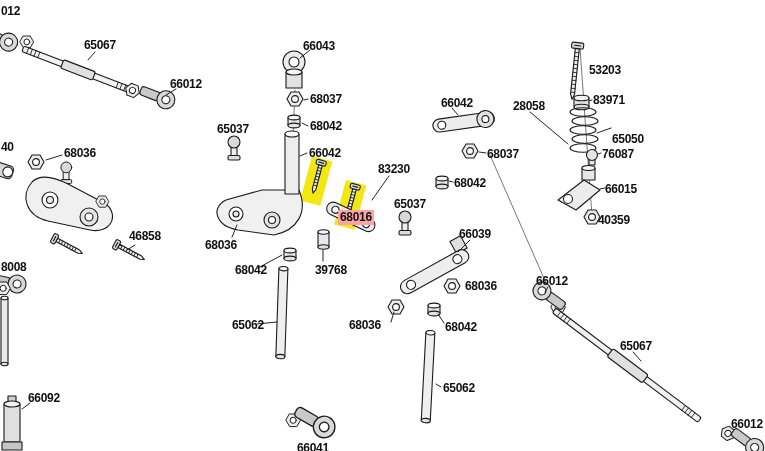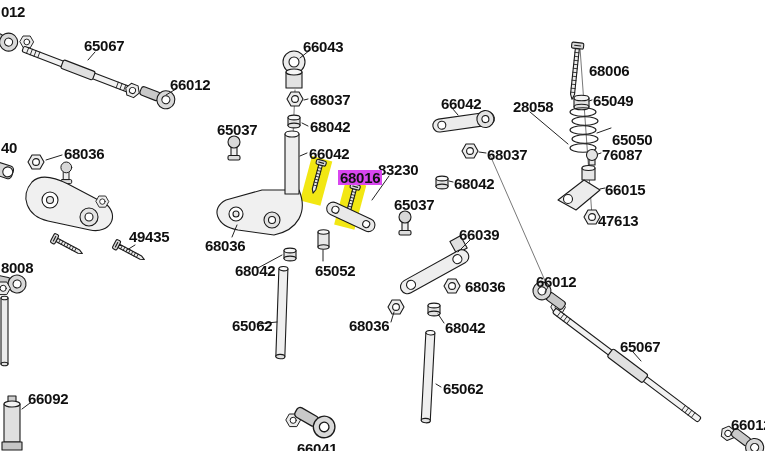--- a/index.html
+++ b/index.html
@@ -1,21 +1,21 @@
 <!DOCTYPE html>
 <html><head>
 <meta charset="utf-8">
 <style>
   html,body{margin:0;padding:0;background:#ffffff;}
   #stage{position:relative;width:765px;height:451px;background:#ffffff;overflow:hidden;
          font-family:"Liberation Sans",sans-serif;}
   #dsvg{position:absolute;left:0;top:0;}
-  .lbl{position:absolute;font-weight:bold;font-size:15px;line-height:15px;color:#101010;
+  .lbl{position:absolute;font-weight:bold;font-size:12px;line-height:15px;color:#101010;
        white-space:nowrap;letter-spacing:-0.3px;z-index:2;text-align:right;}
-  .lbl.hl{background:#d946ef;padding:0 2px;}
+  .lbl.hl{background:#fca5a5;padding:0 2px;margin-top:40px;}
   #dsvg rect,#dsvg circle,#dsvg ellipse,#dsvg path,#dsvg polygon,#dsvg line{
       stroke:#1b1b1b;stroke-width:1.1;stroke-linejoin:round;stroke-linecap:round;}
   #dsvg .hlp{stroke:none;fill:#F2E713;}
   #dsvg .ldr{stroke:#222222;stroke-width:1;fill:none;}
   #dsvg .axis{stroke:#555555;stroke-width:0.8;fill:none;}
   #dsvg .thin{stroke-width:0.8;fill:none;}
 </style>
 </head>
 <body>
 
@@ -303,37 +303,37 @@
 <div class="lbl" style="left:170px;top:77px">66012</div>
 <div class="lbl" style="left:303px;top:39px">66043</div>
 <div class="lbl" style="left:310px;top:92px">68037</div>
 <div class="lbl" style="left:310px;top:119px">68042</div>
 <div class="lbl" style="left:217px;top:122px">65037</div>
 <div class="lbl" style="left:309px;top:146px">66042</div>
 <div class="lbl" style="left:441px;top:96px">66042</div>
 <div class="lbl" style="left:487px;top:147px">68037</div>
 <div class="lbl" style="left:454px;top:176px">68042</div>
 <div class="lbl" style="left:513px;top:99px">28058</div>
-<div class="lbl" style="left:589px;top:63px">68006</div>
-<div class="lbl" style="left:593px;top:93px">65049</div>
+<div class="lbl" style="left:589px;top:63px">53203</div>
+<div class="lbl" style="left:593px;top:93px">83971</div>
 <div class="lbl" style="left:612px;top:132px">65050</div>
 <div class="lbl" style="left:602px;top:147px">76087</div>
 <div class="lbl" style="left:605px;top:182px">66015</div>
-<div class="lbl" style="left:598px;top:213px">47613</div>
+<div class="lbl" style="left:598px;top:213px">40359</div>
 <div class="lbl" style="left:378px;top:162px">83230</div>
 <div class="lbl hl" style="left:338px;top:170px">68016</div>
 <div class="lbl" style="left:394px;top:197px">65037</div>
 <div class="lbl" style="left:459px;top:227px">66039</div>
 <div class="lbl" style="left:1px;top:140px">40</div>
 <div class="lbl" style="left:64px;top:146px">68036</div>
-<div class="lbl" style="left:129px;top:229px">49435</div>
+<div class="lbl" style="left:129px;top:229px">46858</div>
 <div class="lbl" style="left:1px;top:260px">8008</div>
 <div class="lbl" style="left:205px;top:238px">68036</div>
 <div class="lbl" style="left:235px;top:263px">68042</div>
-<div class="lbl" style="left:315px;top:263px">65052</div>
+<div class="lbl" style="left:315px;top:263px">39768</div>
 <div class="lbl" style="left:232px;top:318px">65062</div>
 <div class="lbl" style="left:349px;top:318px">68036</div>
 <div class="lbl" style="left:445px;top:320px">68042</div>
 <div class="lbl" style="left:465px;top:279px">68036</div>
 <div class="lbl" style="left:443px;top:381px">65062</div>
 <div class="lbl" style="left:28px;top:391px">66092</div>
 <div class="lbl" style="left:536px;top:274px">66012</div>
 <div class="lbl" style="left:620px;top:339px">65067</div>
 <div class="lbl" style="left:731px;top:417px">66012</div>
 <div class="lbl" style="left:297px;top:441px">66041</div>

